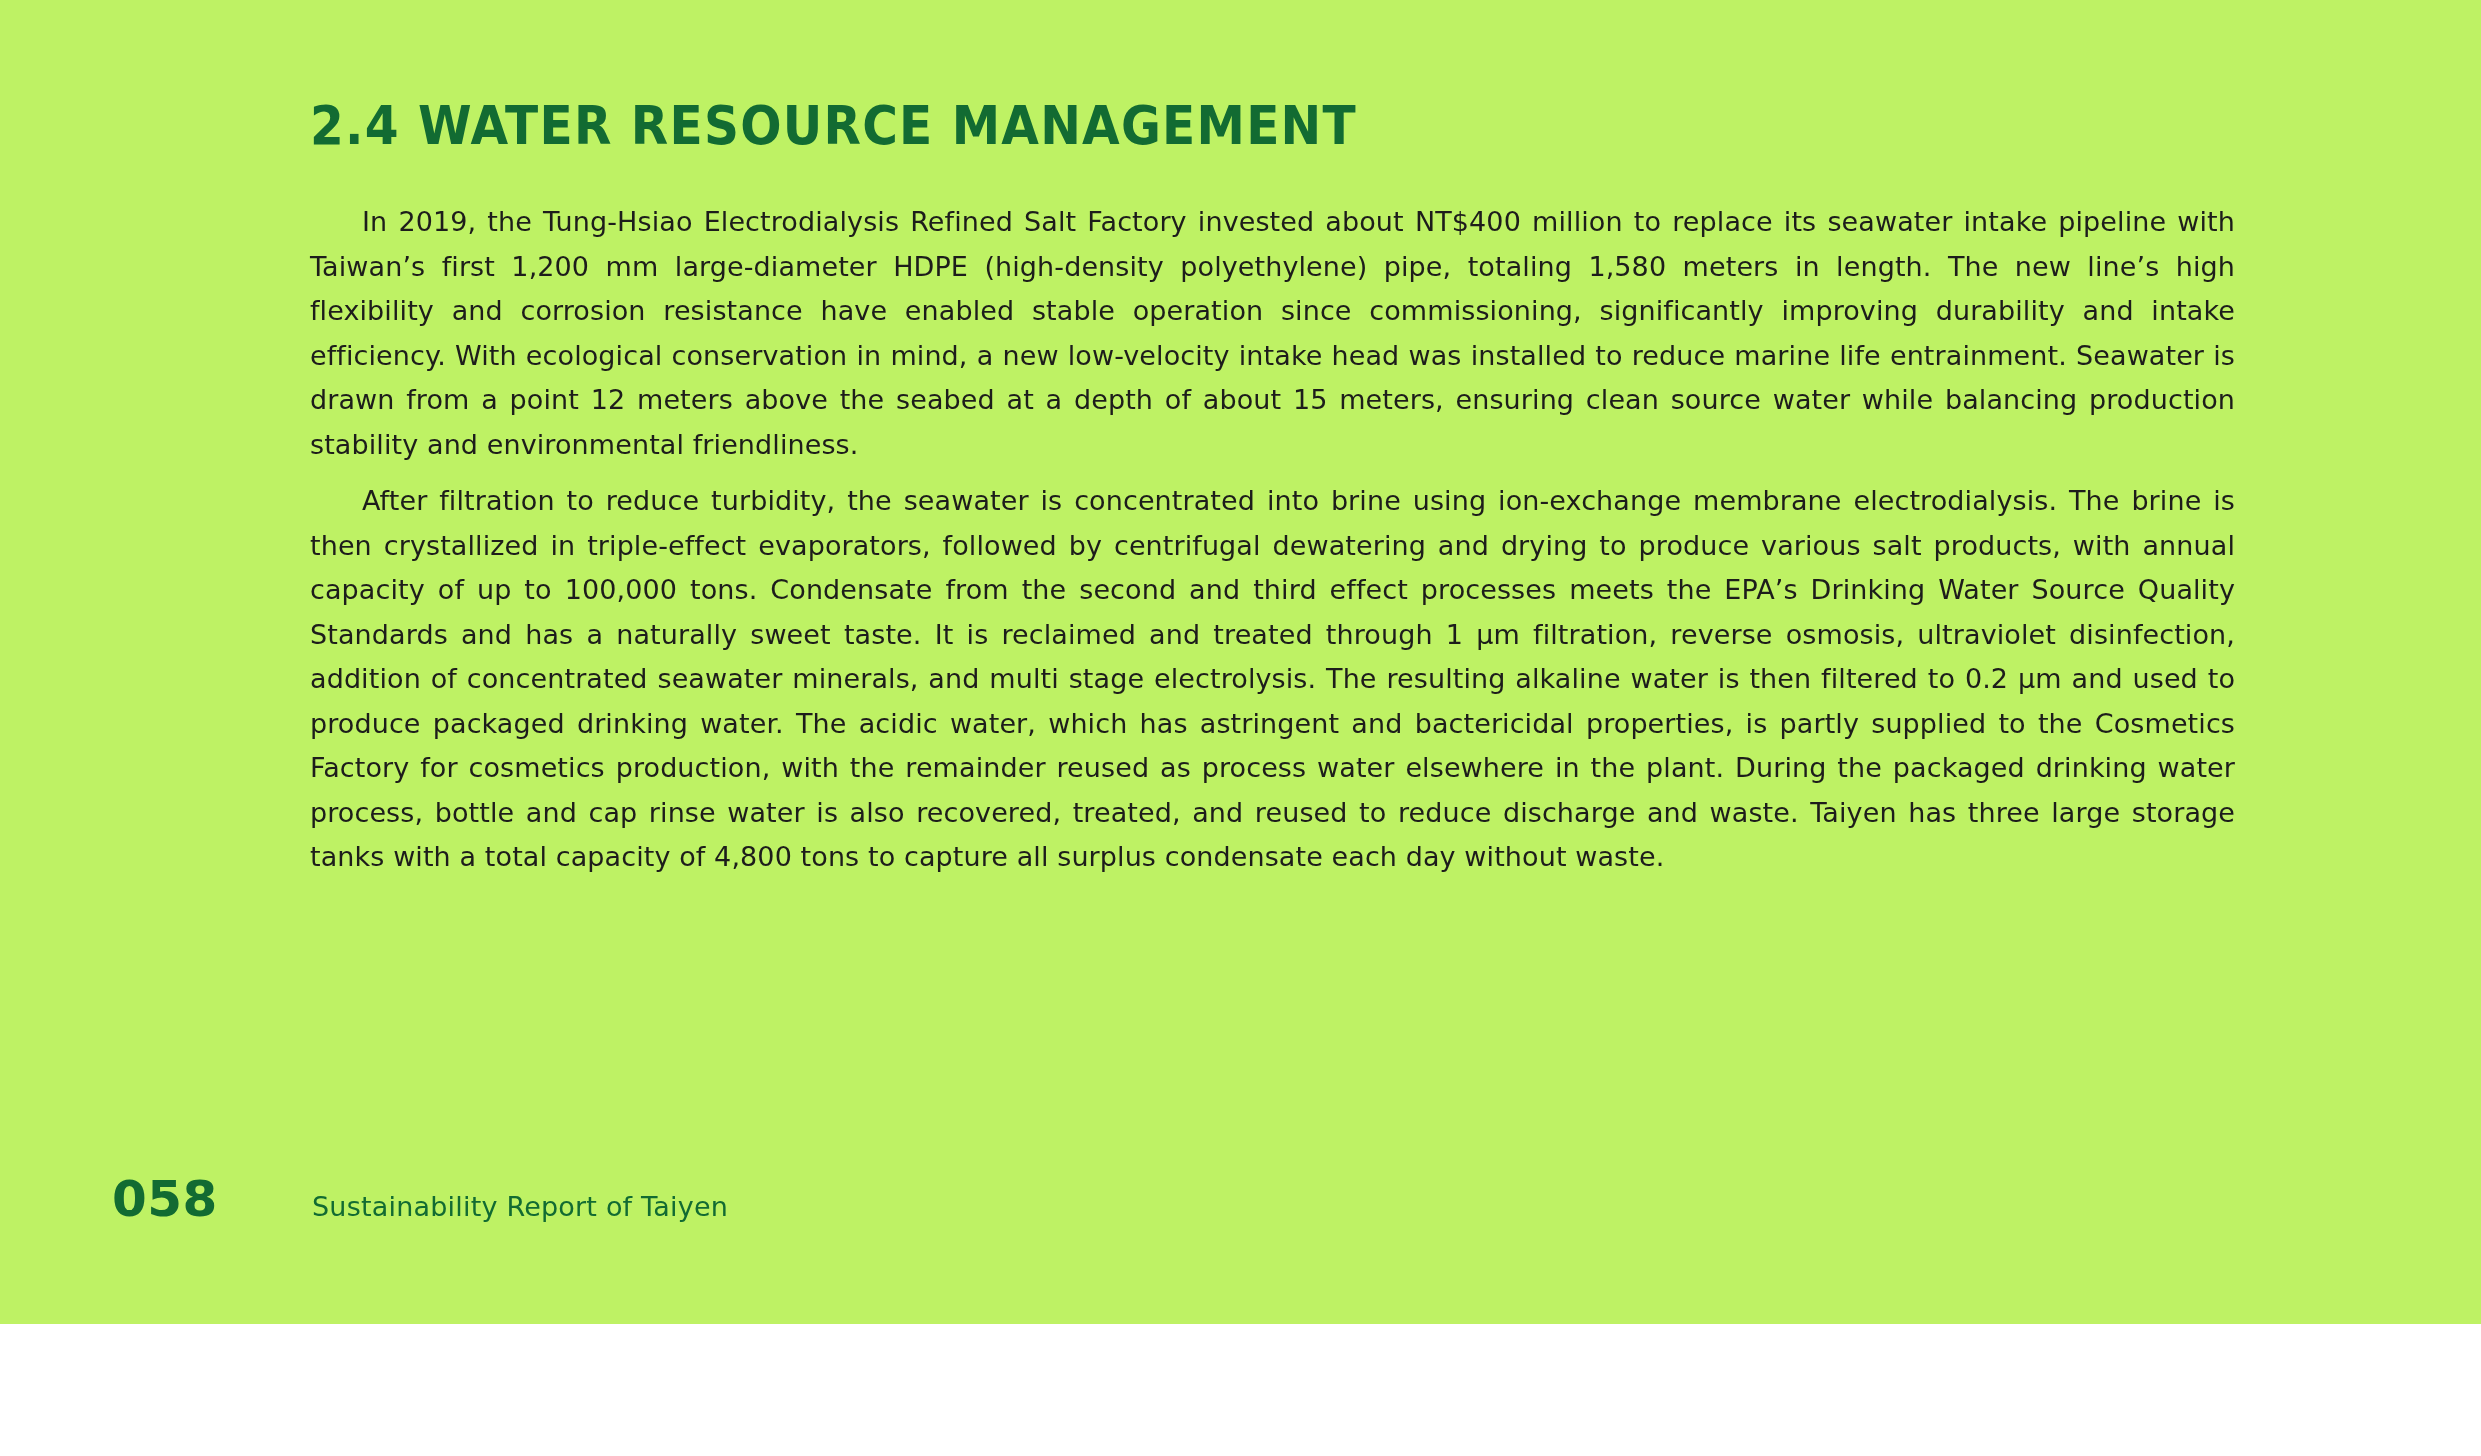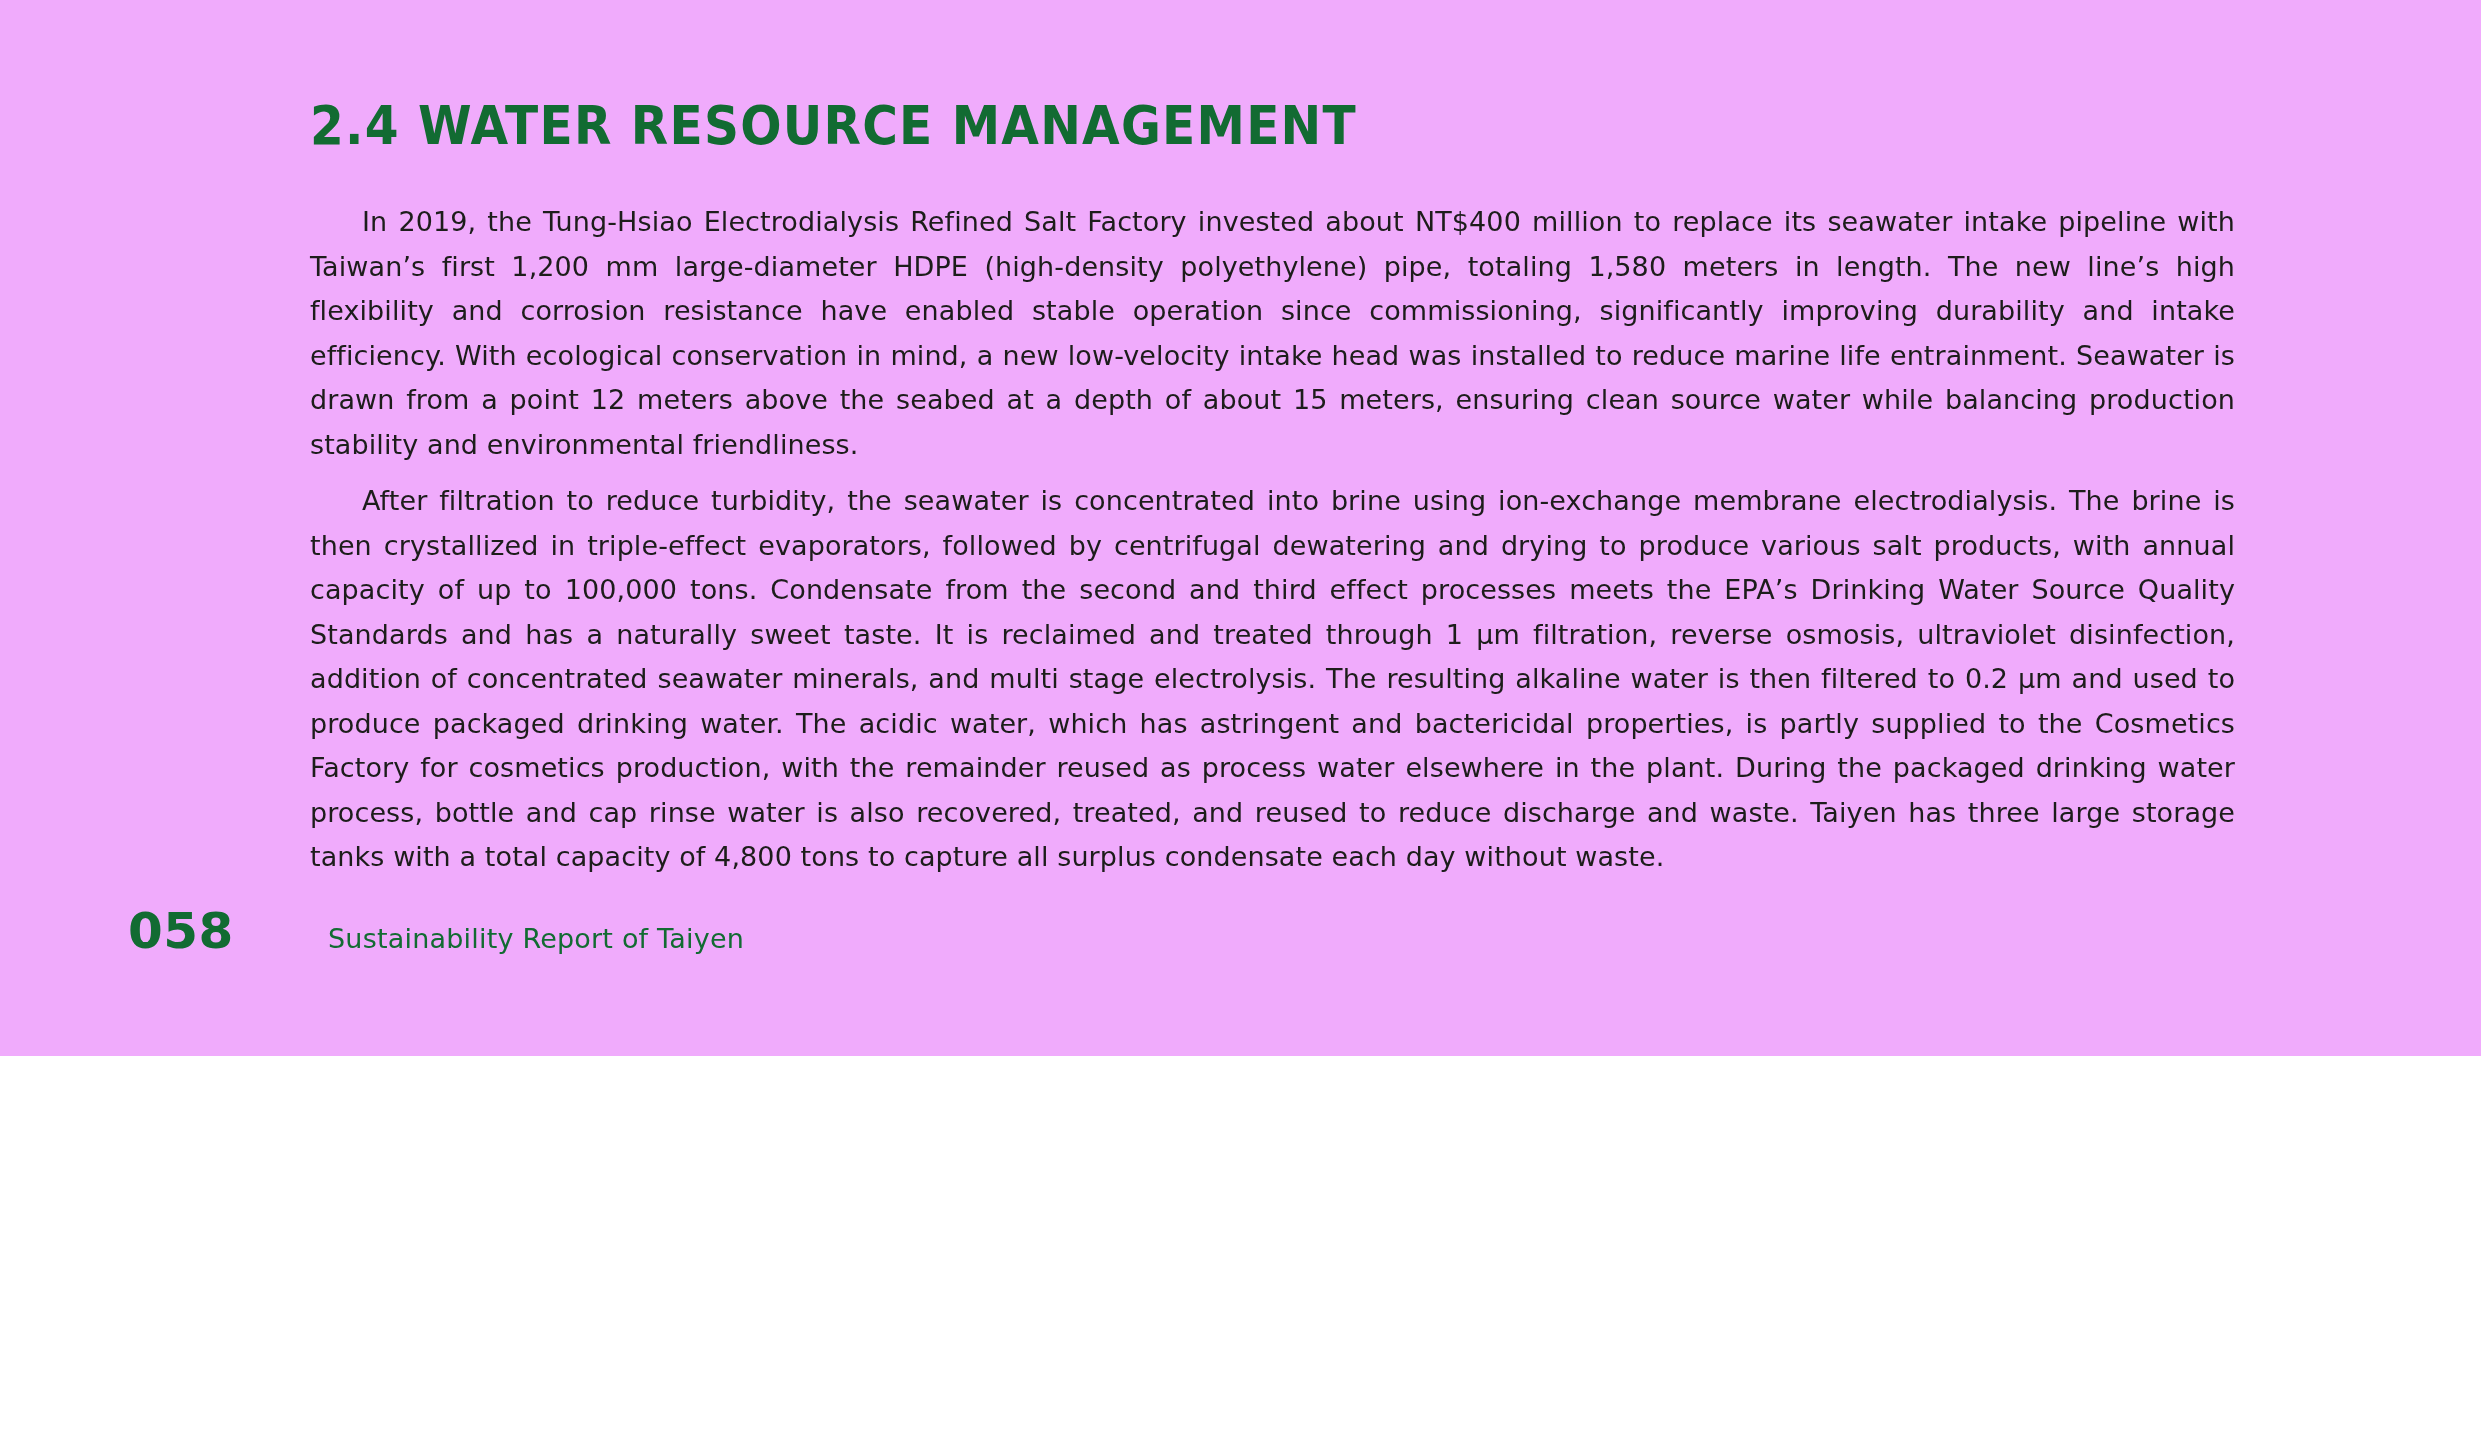--- a/index.html
+++ b/index.html
@@ -9,22 +9,22 @@
   }
   body {
     width: 2481px;
     height: 1456px;
     font-family: "DejaVu Sans", sans-serif;
     overflow: hidden;
   }
   .page {
     position: relative;
     width: 2481px;
-    height: 1056px;
-    background: #f0abfc;
+    height: 1324px;
+    background: #bef264;
   }
   .content {
     position: absolute;
     left: 310px;
     top: 95px;
     width: 1925px;
   }
   .section-title {
     font-family: "DejaVu Sans", sans-serif;
     font-weight: bold;
@@ -45,21 +45,21 @@
     text-justify: inter-word;
     margin: 0 0 12px 0;
     text-indent: 52px;
     letter-spacing: 0.1px;
   }
   .para:last-child {
     margin-bottom: 2px;
   }
   .footer {
     position: absolute;
-    left: 128px;
+    left: 112px;
     bottom: 96px;
     display: flex;
     align-items: baseline;
     gap: 0;
   }
   .page-number {
     font-family: "DejaVu Sans", sans-serif;
     font-weight: bold;
     font-size: 50px;
     color: #126b32;

